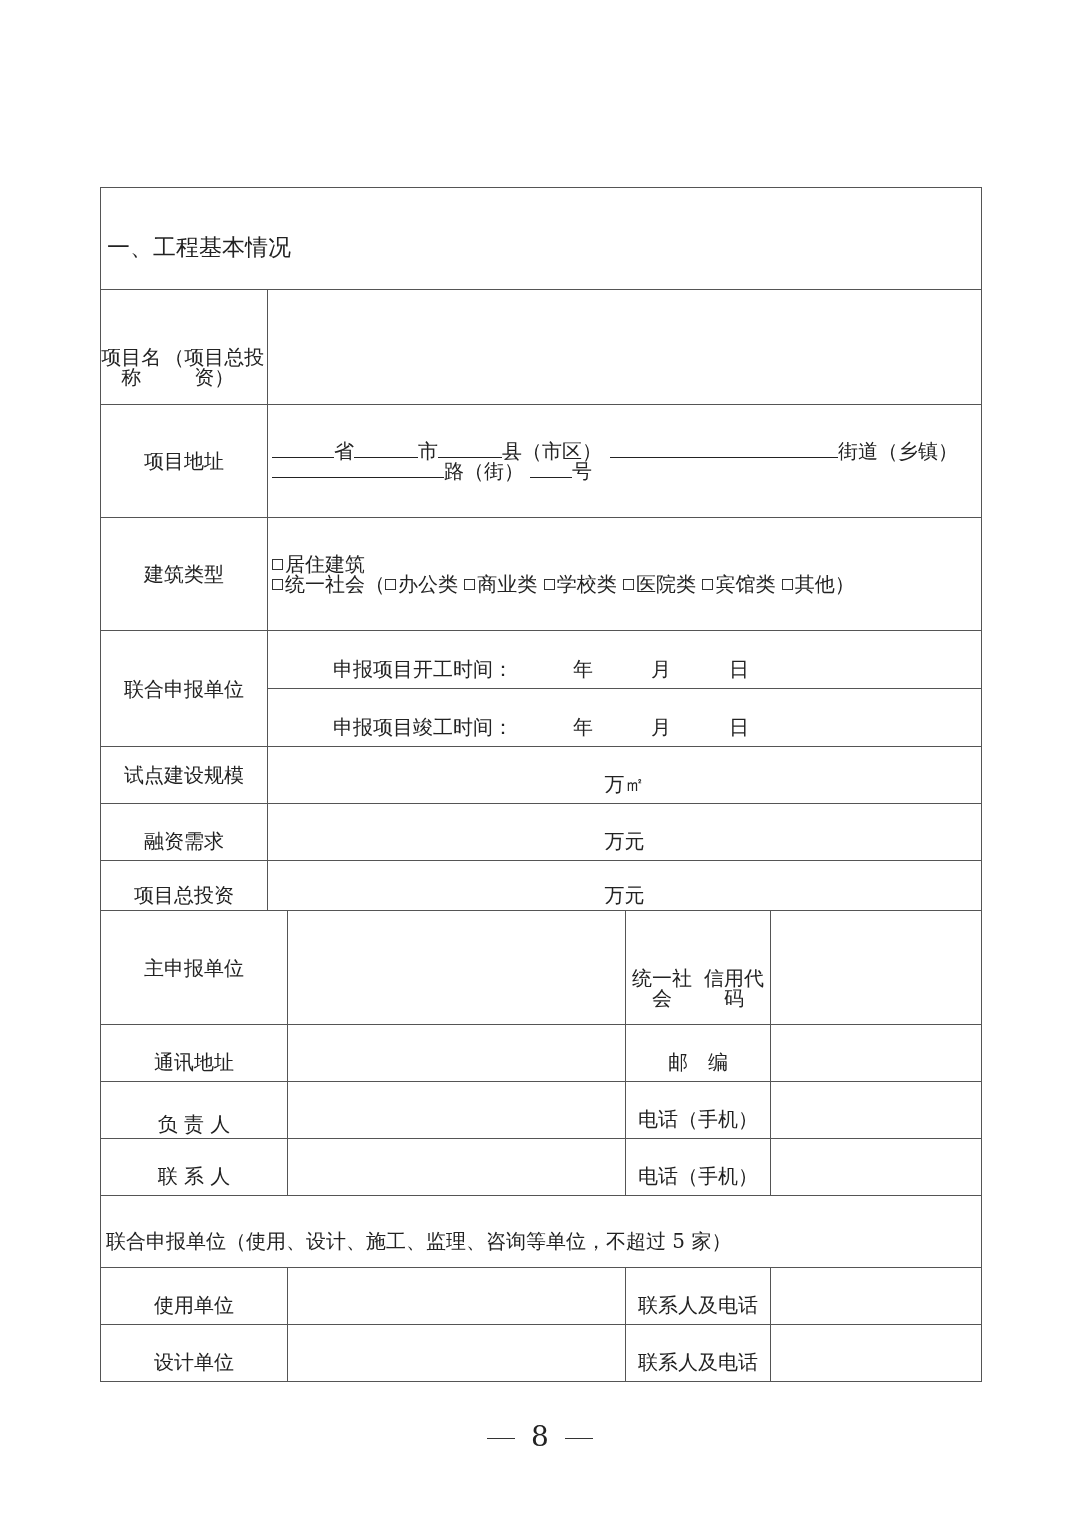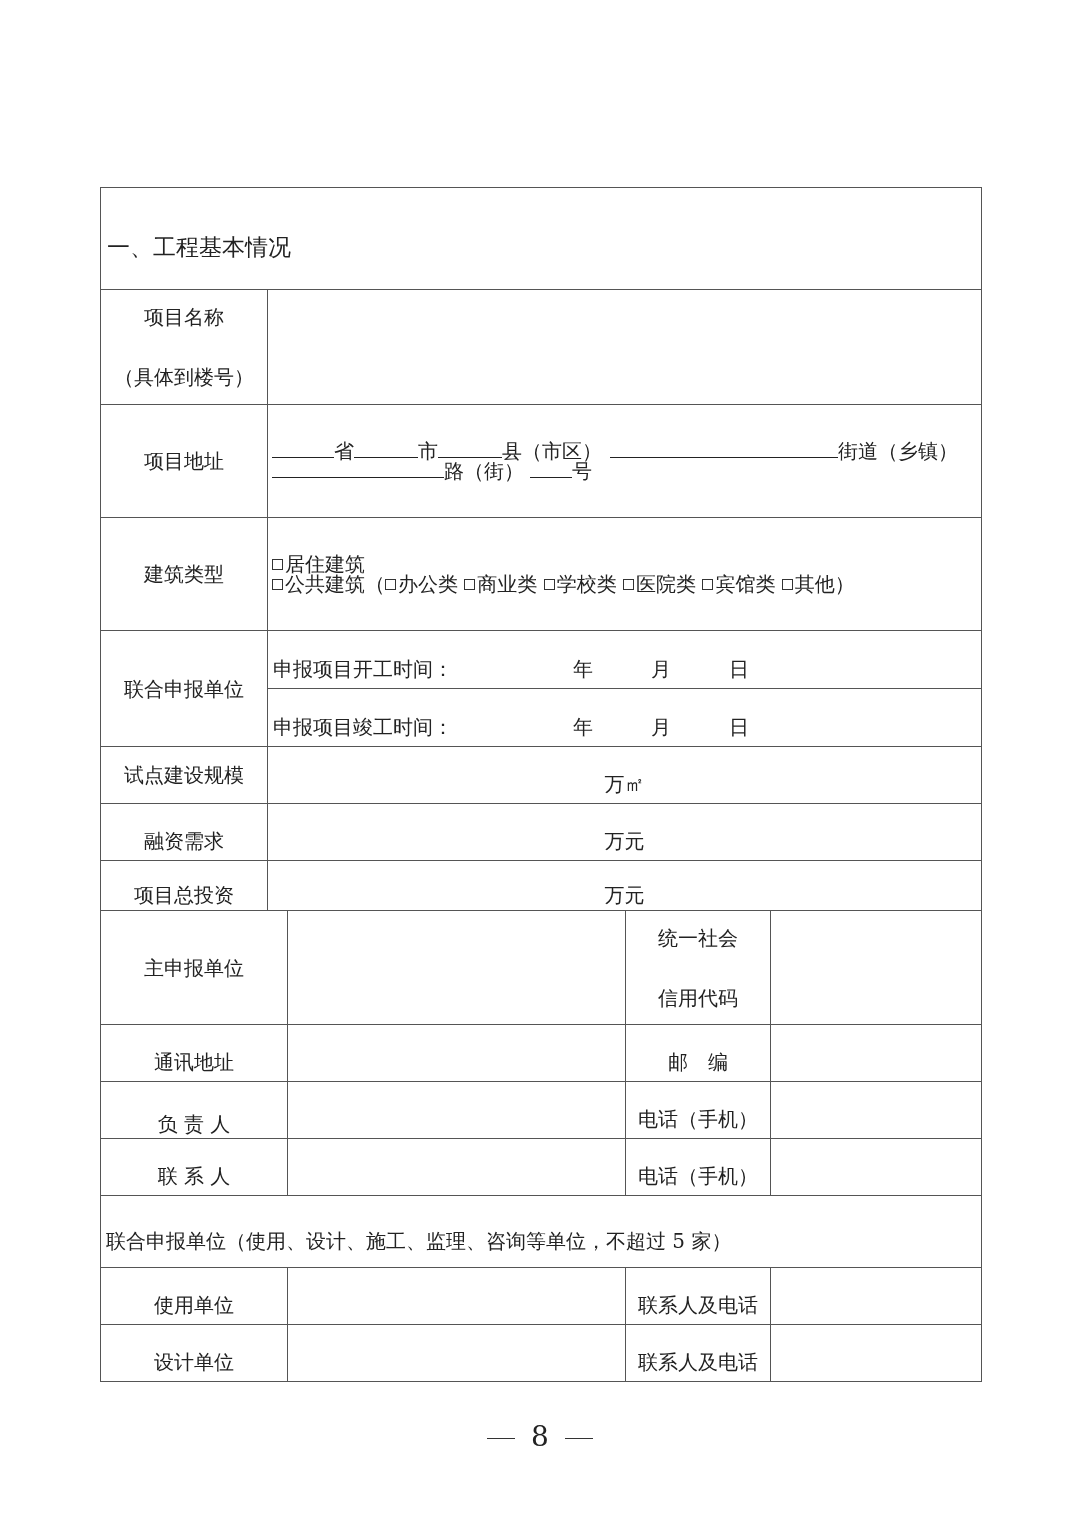--- a/index.html
+++ b/index.html
@@ -2,26 +2,26 @@
 <html><head>
 <meta charset="utf-8">
 <style>
   html,body{margin:0;padding:0;background:#fff;}
   body{width:1080px;height:1528px;position:relative;font-family:"DejaVu Serif","Liberation Serif",serif;color:#222;overflow:hidden;}
   .page{position:absolute;left:0;top:0;width:1080px;height:1528px;}
   table.form{position:absolute;left:100px;top:187px;width:881px;border-collapse:collapse;table-layout:fixed;}
   table.form td{border:1.4px solid #555;padding:0;font-size:20px;line-height:1;vertical-align:middle;overflow:hidden;margin-left:15px;}
   .hdr{height:83px;font-family:"DejaVu Sans","Liberation Sans",sans-serif;font-size:23px !important;padding-left:6px !important;padding-top:18px !important;}
   .lbl{text-align:center;}
-  .two-line{display:flex;flex-direction:column;justify-content:space-between;height:80px;align-items:center;}
+  .two-line{display:flex;justify-content:space-between;height:80px;align-items:flex-end;}
   .two-line-left{display:flex;flex-direction:column;justify-content:center;height:80px;align-items:flex-start;padding-left:4px;}
   .blank{display:inline-block;border-bottom:1.6px solid #222;height:16px;vertical-align:baseline;}
   .cb{display:inline-block;width:9px;height:9px;border:1px solid #333;margin-right:2px;vertical-align:1px;}
   .date-line{display:flex;align-items:center;padding-left:5px;height:56px;}
-  .date-line .dl{width:300px;}
+  .date-line .dl{width:300px;text-align:center;}
   .date-line .yy{width:78px;}
   .date-line .mm{width:78px;}
   .unit{text-align:center;padding-left:155px;}
   .wide-lbl{padding-left:5px !important;}
   .pg{position:absolute;top:1420px;left:0;width:1080px;text-align:center;font-size:28px;font-family:"DejaVu Serif","Liberation Serif",serif;color:#222;}
   .pg .dash{display:inline-block;width:28px;border-top:1.5px solid #333;vertical-align:middle;margin:0 16px;}
 </style>
 </head>
 <body>
 
@@ -37,21 +37,21 @@
 
   <tbody>
         <tr>
     <td colspan="5" class="hdr">一、工程基本情况</td>
   </tr>
 
   <tr style="height:115px">
     <td class="lbl">
       <div class="two-line">
         <span>项目名称</span>
-        <span>（具体到楼号）</span>
+        <span>（项目总投资）</span>
       </div>
     </td>
     <td colspan="4"></td>
   </tr>
 
   <tr style="height:113px">
     <td class="lbl">项目地址</td>
     <td colspan="4">
       <div class="two-line-left" style="padding-left:4px;">
         <div style="white-space:nowrap;">
@@ -65,21 +65,21 @@
   </tr>
 
   <tr style="height:113px">
     <td class="lbl">建筑类型</td>
     <td colspan="4">
       <div class="two-line-left">
         <div style="white-space:nowrap;">
           <span class="cb"></span><span>居住建筑</span>
         </div>
         <div style="white-space:nowrap;">
-          <span class="cb"></span><span>公共建筑（</span><span class="cb"></span><span>办公类</span>
+          <span class="cb"></span><span>统一社会（</span><span class="cb"></span><span>办公类</span>
           <span class="cb"></span><span>商业类</span>
           <span class="cb"></span><span>学校类</span>
           <span class="cb"></span><span>医院类</span>
           <span class="cb"></span><span>宾馆类</span>
           <span class="cb"></span><span>其他）</span>
         </div>
       </div>
     </td>
   </tr>
 

